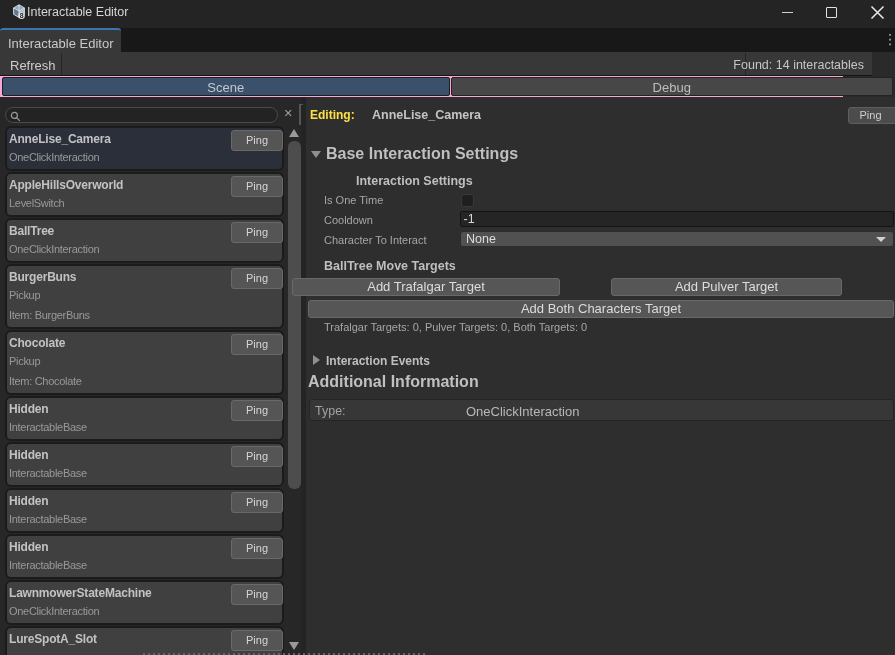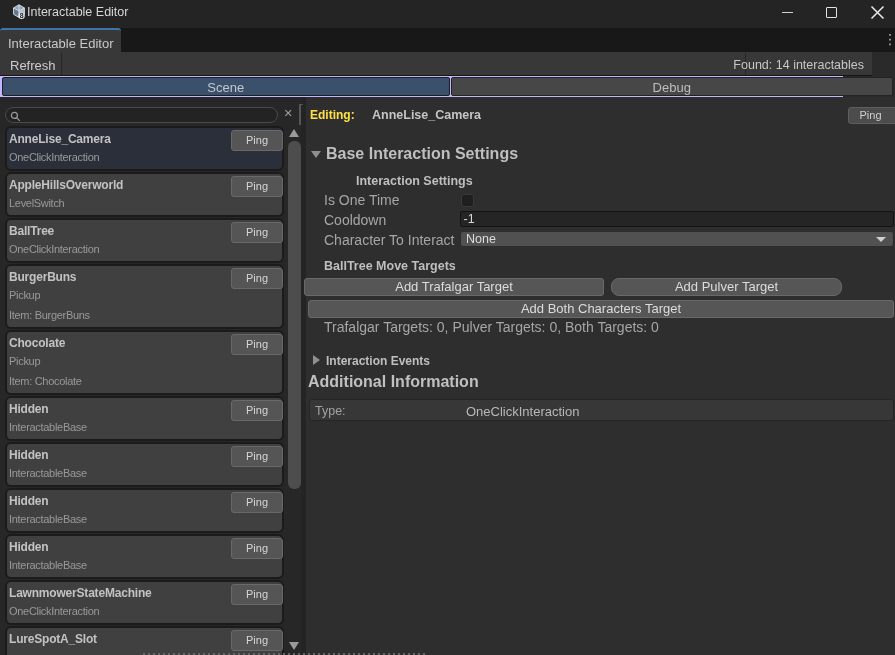--- a/index.html
+++ b/index.html
@@ -19,21 +19,21 @@
   #tab1 span { position:absolute; left:8px; top:6px; font-size:13px; color:#c9c9c9; }
   #kebab { left:883px; top:3px; font-size:14px; color:#b5b5b5; }
 
   
   #toolbar { left:0; top:52px; width:872px; height:24px; background:#383838; border-bottom:1px solid #151515; }
   #refresh { left:10px; top:6px; font-size:13px; color:#cdcdcd; }
   .vsep { top:1px; width:1px; height:22px; background:#262626; }
   #found { right:8px; top:6px; font-size:12.5px; color:#c6c6c6; }
 
   
-  #modebar { left:0; top:76px; width:843px; height:21px; background:#c4b5fd; }
+  #modebar { left:0; top:76px; width:843px; height:21px; background:#f9a8d4; }
   .modebtn { top:1px; height:18.5px; border-radius:2px; font-size:13px; text-align:center; line-height:19px; }
   #btnscene { left:2px; width:447.5px; background:#3a506b; border:1px solid #1b1f26; color:#c3c8ce; }
   #btndebug { left:450.5px; width:442.5px; background:#474747; border:1px solid #232323; color:#bdbdbd; }
 
   
   #leftpane { left:0; top:97px; width:303px; height:558px; background:#272727; }
   #searchbox { left:5px; top:10px; width:273px; height:16px; background:#232323; border:1px solid #4a4a4a; border-radius:8px; }
   #searchclear { left:284px; top:8px; font-size:14.5px; color:#a2a2a2; }
   .item { left:5px; width:279px; background:#404040; border:2px solid #1b1b1b; border-radius:6px; }
   .item.sel { background:#2a2f3a; }
@@ -43,21 +43,21 @@
   .iping { position:absolute; left:224px; top:2px; width:52px; height:21px; background:#555555; border:1px solid #696969; border-radius:3px; font-size:11px; color:#d6d6d6; text-align:center; line-height:19px; }
 
   
   #sb-up { left:289px; top:129px; width:0; height:0; border-left:5px solid transparent; border-right:5px solid transparent; border-bottom:8px solid #9a9a9a; }
   #sb-dn { left:289px; top:642px; width:0; height:0; border-left:5px solid transparent; border-right:5px solid transparent; border-top:8px solid #9a9a9a; }
   #sb-thumb { left:288px; top:141px; width:13px; height:348px; background:#4d4d4d; border-radius:6px; }
 
   
   #rightpane { left:303px; top:97px; width:592px; height:558px; background:#2e2e2e; }
   .rp { position:absolute; }
-  .lab { font-size:14px; color:#a6a6a6; line-height:14px; }
+  .lab { font-size:11px; color:#a6a6a6; line-height:14px; }
   .hdr { font-size:12.5px; font-weight:bold; color:#bfbfbf; line-height:14px; }
   .tri-dn { width:0; height:0; border-left:5.5px solid transparent; border-right:5.5px solid transparent; border-top:7px solid #8f8f8f; }
   .tri-rt { width:0; height:0; border-top:5.5px solid transparent; border-bottom:5.5px solid transparent; border-left:7.5px solid #8f8f8f; }
   .ubtn { background:#565656; border:1px solid #696969; border-radius:3px; font-size:13px; color:#dcdcdc; text-align:center; line-height:16px; height:18px; }
 </style>
 </head>
 <body>
 <div id="win">
 
   <div class="abs" id="titlebar"></div>
@@ -180,22 +180,22 @@
   <div class="rp lab" style="left:324px; top:193px;">Is One Time</div>
   <div class="rp" style="left:461px; top:193.5px; width:13px; height:13px; background:#1f1f1f; border:1px solid #393939; border-radius:3px;"></div>
   <div class="rp lab" style="left:324px; top:213px;">Cooldown</div>
   <div class="rp" style="left:460px; top:211px; width:434px; height:16px; background:#252525; border:1px solid #131313; border-radius:2px; font-size:12.5px; color:#d8d8d8; padding-left:2.5px; line-height:14px;">-1</div>
   <div class="rp lab" style="left:324px; top:233px;">Character To Interact</div>
   <div class="rp" style="left:460px; top:231px; width:434px; height:16px; background:#515151; border:1px solid #2c2c2c; border-radius:3px; font-size:12.5px; color:#dcdcdc; padding-left:5px; line-height:15px;">None
     <div style="position:absolute; right:7px; top:5px; width:0; height:0; border-left:5.5px solid transparent; border-right:5.5px solid transparent; border-top:5.5px solid #cfcfcf;"></div>
   </div>
 
   <div class="rp hdr" style="left:324px; top:259px;">BallTree Move Targets</div>
-  <div class="rp ubtn" style="left:304px; top:278px; width:300px;">Add Trafalgar Target</div>
-  <div class="rp ubtn" style="left:611px; top:278px; width:231px;border-radius:8px;">Add Pulver Target</div>
+  <div class="rp ubtn" style="left:292px; top:278px; width:268px;">Add Trafalgar Target</div>
+  <div class="rp ubtn" style="left:611px; top:278px; width:231px;">Add Pulver Target</div>
   <div class="rp ubtn" style="left:308px; top:300px; width:586px;">Add Both Characters Target</div>
   <div class="rp lab" style="left:324px; top:320px;">Trafalgar Targets: 0, Pulver Targets: 0, Both Targets: 0</div>
 
   <div class="rp tri-rt" style="left:313px; top:354.5px;"></div>
   <div class="rp hdr" style="left:326px; top:354px; font-size:12px;">Interaction Events</div>
 
   <div class="rp hdr" style="left:308px; top:375px; font-size:16px; color:#c0c0c0;">Additional Information</div>
   <div class="rp" style="left:309px; top:399px; width:585px; height:22px; background:#373737; border:1px solid #252525; border-radius:3px;">
     <span style="position:absolute; left:5px; top:4px; font-size:12.5px; color:#a2a2a2;">Type:</span>
     <span style="position:absolute; left:156px; top:4px; font-size:13px; color:#b8b8b8;">OneClickInteraction</span>

